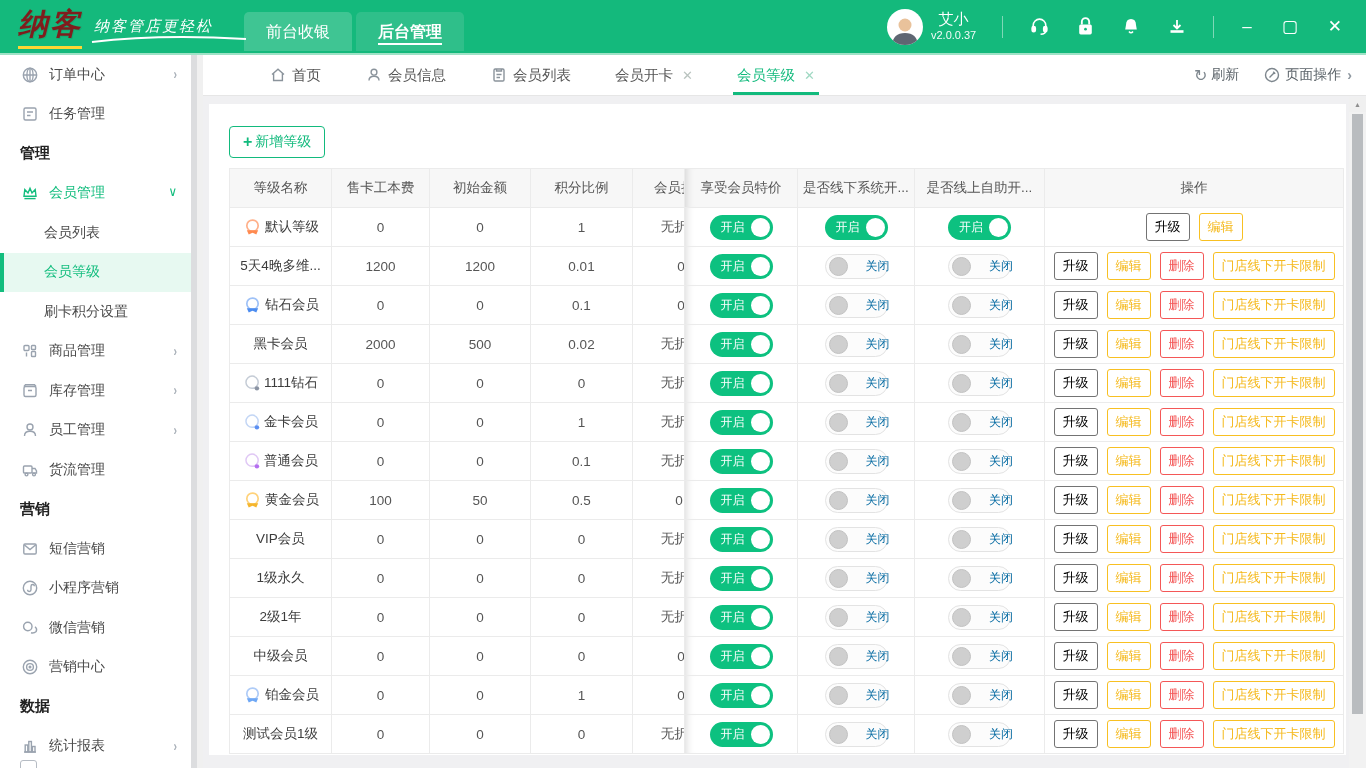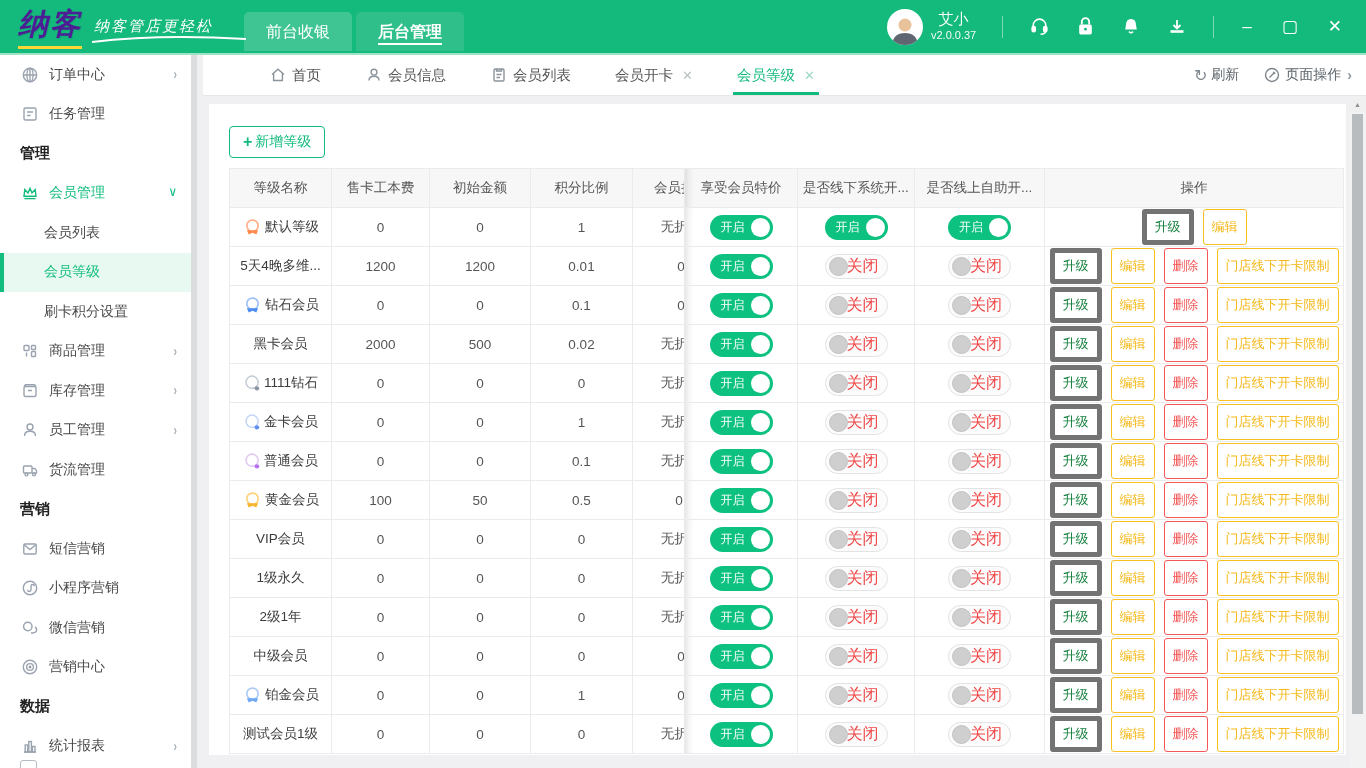--- a/index.html
+++ b/index.html
@@ -2,21 +2,21 @@
 <html><head>
 <meta charset="utf-8">
 <style>
   * { margin:0; padding:0; box-sizing:border-box; }
   html,body { width:1366px; height:768px; overflow:hidden; font-family:"Liberation Sans","DejaVu Sans",sans-serif; background:#f0f0f0; }
   .app { position:relative; width:1366px; height:768px; }
 
   
   .topbar { position:absolute; top:0; left:0; width:1366px; height:55px; background:#14b97c; display:flex; align-items:stretch; z-index:30; border-bottom:2px solid #9fe2c6; }
   .logo-wrap { display:flex; align-items:center; padding-left:18px; width:240px; }
-  .logo { color:#4c1d95; font-size:30px; font-weight:bold; letter-spacing:2px; font-style:italic; text-shadow:1px 1px 0 rgba(0,0,0,0.08); border-bottom:3px solid #ffd633; padding-bottom:1px; }
+  .logo { color:#7f1d1d; font-size:30px; font-weight:bold; letter-spacing:2px; font-style:italic; text-shadow:1px 1px 0 rgba(0,0,0,0.08); border-bottom:3px solid #ffd633; padding-bottom:1px; }
   .slogan-wrap { position:relative; margin-left:12px; }
   .slogan { color:#fff; font-size:15px; font-style:italic; letter-spacing:2px; white-space:nowrap; }
   .swoosh { position:absolute; left:-4px; bottom:-9px; }
   .topnav { display:flex; align-items:flex-end; gap:4px; margin-left:4px; }
   .nav-btn { border:none; cursor:pointer; background:#3fc593; color:#fff; font-size:16px; padding:9px 22px 8px; border-radius:5px 5px 0 0; height:39px; margin-bottom:2px; font-family:inherit; }
   .nav-btn.active { background:#2fbf8a; font-weight:bold; }
   .nav-btn.active .nav-label { border-bottom:2px solid #fff; padding-bottom:3px; }
   .top-right { margin-left:auto; display:flex; align-items:center; padding-right:22px; gap:26px; }
   .userbox { display:flex; align-items:center; gap:8px; cursor:pointer;text-align:center; }
   .avatar { width:36px; height:36px; border-radius:50%; background:#fff; overflow:hidden; display:inline-flex; align-items:flex-end; justify-content:center; }
@@ -67,26 +67,26 @@
   table.lv thead th { background:#f7f7f7; font-weight:normal; color:#555; }
   td.namecell .nwrap { display:flex; align-items:center; justify-content:center; gap:2px; color:#3c3c3c; }
   .clipcell .cinner { display:block; width:96px; text-align:center; }
   .fxshadow { box-shadow:inset 9px 0 8px -8px rgba(0,0,0,.16); }
 
   .toggle { display:inline-flex; align-items:center; width:63px; height:25px; border-radius:13px; position:relative; cursor:pointer; }
   .toggle.on { background:#0dc180; }
   .toggle.on .tg-txt { color:#fff; font-size:12px; margin-left:11px; }
   .toggle.on .tg-knob { position:absolute; right:3px; width:19px; height:19px; border-radius:50%; background:#fff; }
   .toggle.off { background:#fcfcfc; border:1px solid #e3e3e3; }
-  .toggle.off .tg-txt { color:#ef4444; font-size:16px; margin-left:21px; }
+  .toggle.off .tg-txt { color:#0369a1; font-size:12px; margin-left:40px; }
   .toggle.off .tg-knob { position:absolute; left:3px; width:19px; height:19px; border-radius:50%; background:#cfcfcf; border:1px solid #c2c2c2; }
 
   .acts { display:flex; justify-content:center; gap:9px; }
   .abtn { background:#fff; border-radius:3px; font-size:13px; padding:4px 8px; cursor:pointer; font-family:inherit; white-space:nowrap; }
-  .abtn.green { border:5px solid #737373; color:#15803d; }
+  .abtn.green { border:1px solid #737373; color:#000000; }
   .abtn.yellow { border:1px solid #f8c022; color:#f5b91c; }
   .abtn.red { border:1px solid #f45757; color:#f45757; }
 
   
   .vscroll { position:absolute; top:42px; right:0; bottom:0; width:17px; background:#f2f2f2; z-index:20; }
   .sb-up { height:15px; background:#f0f0f0; color:#8f8f8f; font-size:7px; text-align:center; line-height:15px; cursor:pointer; }
   .sb-thumb { position:absolute; left:3px; top:17px; width:11px; height:600px; background:#b9bcbf; cursor:pointer; }
 </style>
 </head>
 <body>

